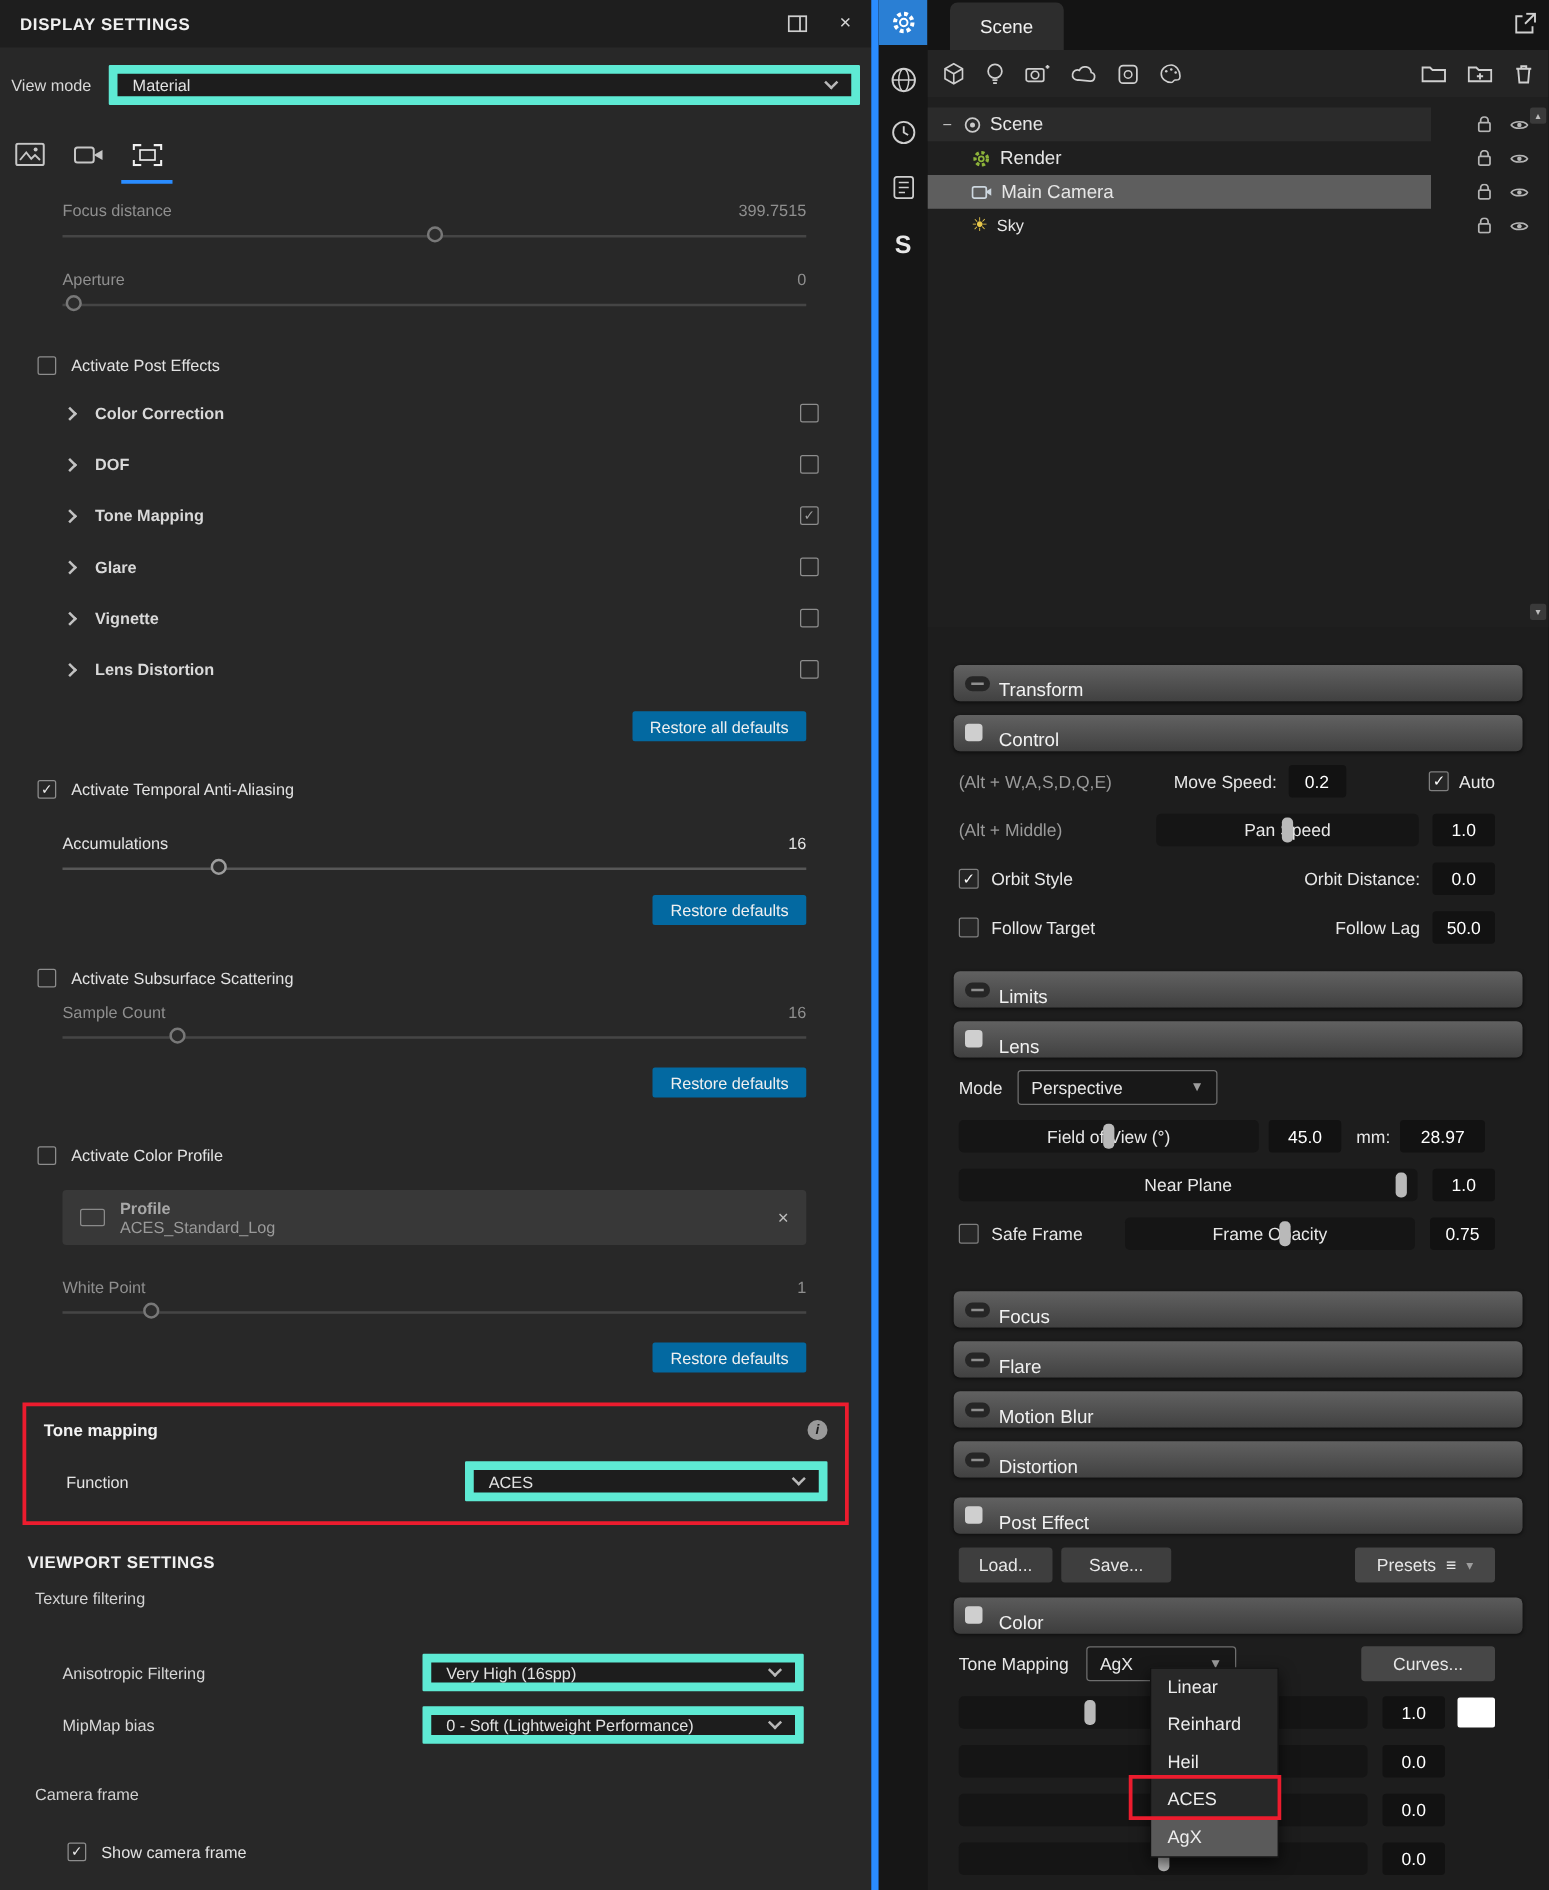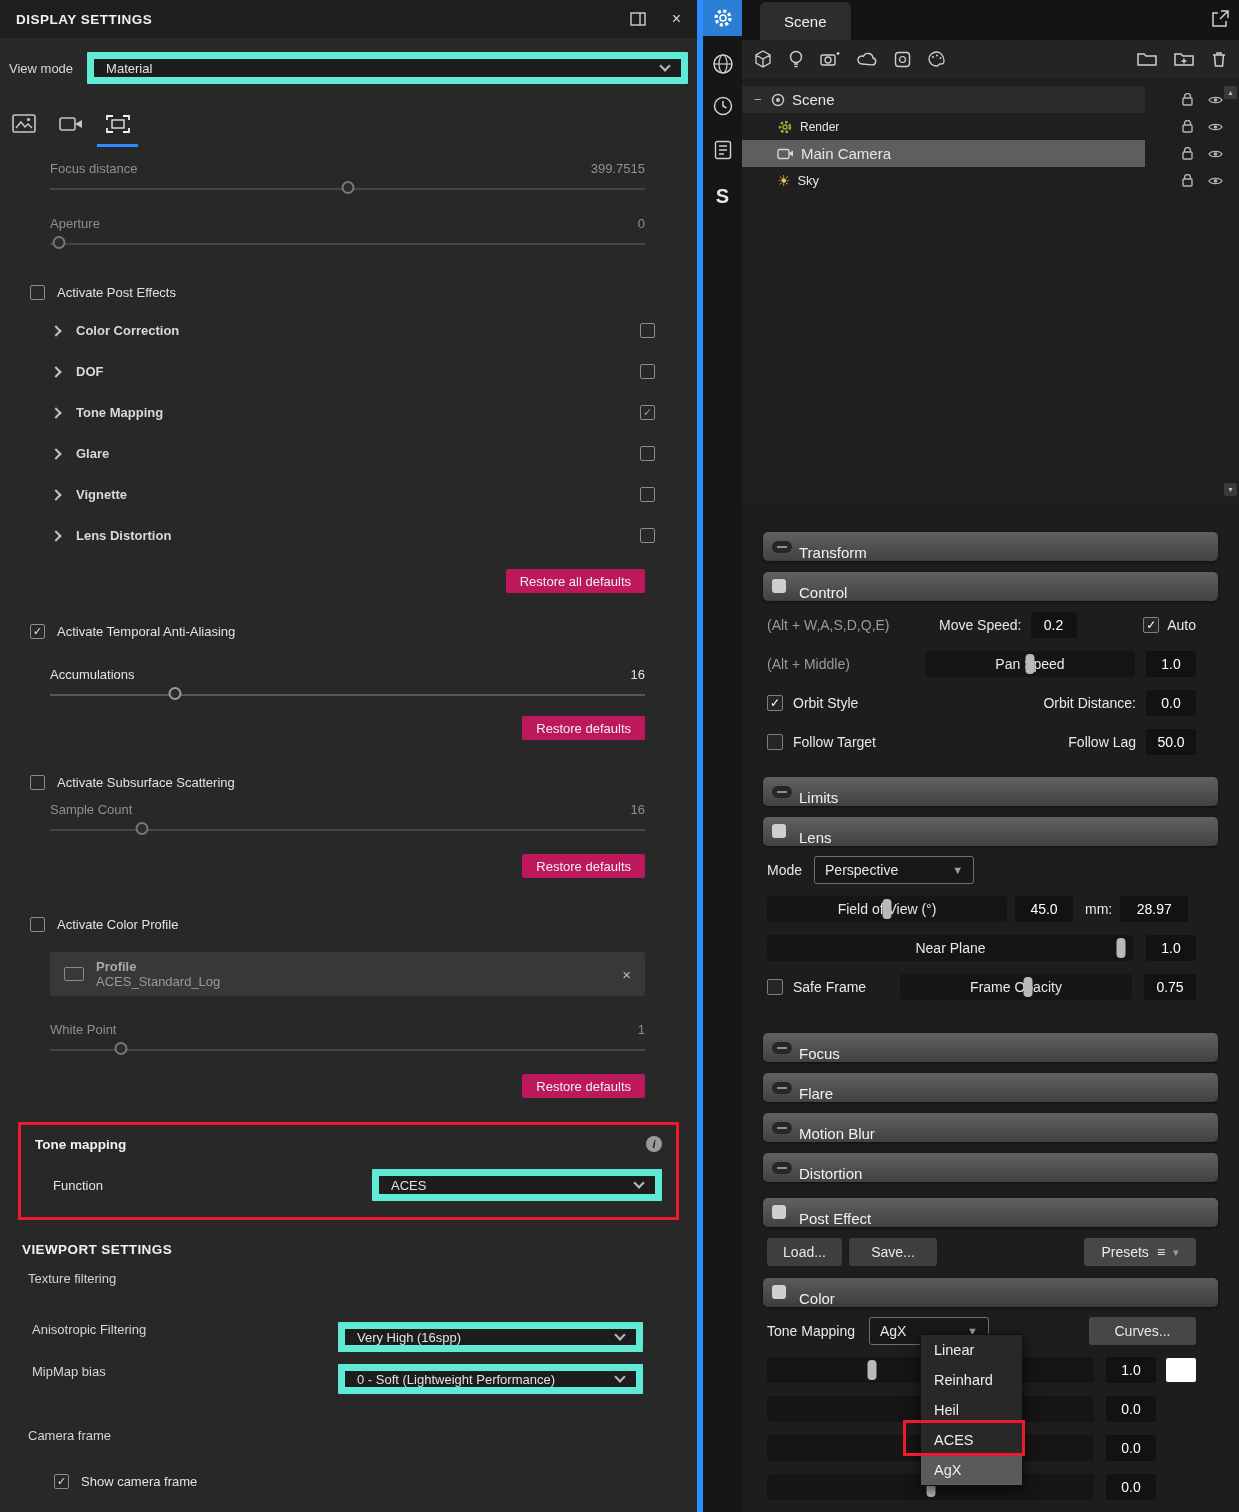--- a/index.html
+++ b/index.html
@@ -28,35 +28,35 @@
 .slider.disabled .knob{border-color:#787878}
 .cb-row{display:flex;align-items:center;gap:12px;margin-left:30px;height:20px;color:#e2e2e2}
 .cb{width:15px;height:15px;border:1px solid #8d8d8d;border-radius:2px;display:flex;align-items:center;justify-content:center;font-size:11px;color:#ececec;flex:none}
 .cb.checked:after{content:"✓"}
 .cb.checked.graycheck{color:#9d9d9d}
 .pe-row{display:flex;align-items:center;height:41px;margin:0 42px 0 52px}
 .chevr{width:8px;height:8px;border-top:2px solid #c2c2c2;border-right:2px solid #c2c2c2;transform:rotate(45deg);flex:none}
 .pe-lbl{font-weight:bold;color:#d9d9d9;margin-left:16px}
 .pe-row .cb{margin-left:auto}
 .btn-row{display:flex;justify-content:flex-end;margin-right:52px}
-.btn{background:#be185d;color:#f0f0f0;font-size:13px;height:24px;display:inline-flex;align-items:center;justify-content:center;padding:0 14px;border-radius:2px;cursor:default}
+.btn{background:#0369a1;color:#f0f0f0;font-size:13px;height:24px;display:inline-flex;align-items:center;justify-content:center;padding:0 14px;border-radius:2px;cursor:default}
 .profile-box{margin:18px 52px 0 50px;height:44px;background:#383838;border-radius:3px;display:flex;align-items:center;padding:0 14px;color:#9a9a9a;gap:12px}
 .prof-thumb{width:20px;height:14px;border:1.5px solid #8a8a8a;border-radius:2px;flex:none}
 .prof-col{display:flex;flex-direction:column;line-height:15px}
 .prof-name{font-weight:bold;color:#a8a8a8}
 .prof-x{margin-left:auto;font-size:15px;color:#bdbdbd}
 .red-wrap{border:3px solid #ec1c2e;margin:24px 18px 0 18px;padding:11px 14px 15px 14px}
 .tm-head{display:flex;justify-content:space-between;align-items:center}
 .tm-title{font-weight:bold;font-size:13.5px;color:#f2f2f2}
 .info{width:16px;height:16px;border-radius:50%;background:#9a9a9a;color:#1e1e1e;display:flex;align-items:center;justify-content:center;font-size:11px;font-weight:bold;font-style:italic}
 .tm-row{display:flex;align-items:center;justify-content:space-between;margin-top:16px;padding-left:18px;height:34px}
 .w290{width:290px}
 .sec-title{font-weight:bold;font-size:13.5px;letter-spacing:.4px;color:#f0f0f0;margin:22px 0 0 22px}
 .sub-title{color:#d2d2d2;margin:14px 0 0 28px}
-.dd-row{display:flex;align-items:flex-start;justify-content:space-between;margin:0 54px 0 32px;height:32px;color:#d6d6d6}
+.dd-row{display:flex;align-items:center;justify-content:space-between;margin:0 54px 0 50px;height:32px;color:#d6d6d6}
 .w305{width:305px;height:30px}
 .cam-cb{margin:28px 0 0 54px}
 
 
 .divider{position:absolute;left:697px;top:0;width:6px;height:1512px;background:#2a8cff}
 .strip{position:absolute;left:703px;top:0;width:39px;height:1512px;background:#161616}
 .strip-item{position:absolute;left:0;width:39px;height:36px;display:flex;align-items:center;justify-content:center;color:#cfcfcf}
 .strip-item.active{background:#2a7fd4}
 .s-logo{font-weight:bold;font-size:20px;color:#e8e8e8}
 
@@ -442,21 +442,21 @@
         </span>
       </div>
       <div class="trow">
         <span class="indent"></span>
         <span>
             <svg width="16" height="16" viewBox="0 0 16 16">
               <circle cx="8" cy="8" r="5" fill="none" stroke="#8db33a" stroke-width="2.6" stroke-dasharray="2.6 2"></circle>
               <circle cx="8" cy="8" r="2" fill="none" stroke="#8db33a" stroke-width="1.4"></circle>
             </svg>
           </span>
-        <span style="font-size:12px">Render</span>
+        <span style="font-size:15px">Render</span>
         <span class="ric">
           <span>
               <svg width="11" height="13" viewBox="0 0 11 13">
                 <path d="M2.5 5V3.5a3 3 0 0 1 6 0V5" fill="none" stroke="#b5b5b5" stroke-width="1.4"></path>
                 <rect x="1" y="5" width="9" height="7" rx="1" fill="none" stroke="#b5b5b5" stroke-width="1.4"></rect>
               </svg>
             </span>
           <span>
               <svg width="15" height="10" viewBox="0 0 15 10">
                 <path d="M1 5C3 1.5 12 1.5 14 5C12 8.5 3 8.5 1 5Z" fill="none" stroke="#b5b5b5" stroke-width="1.3"></path>

